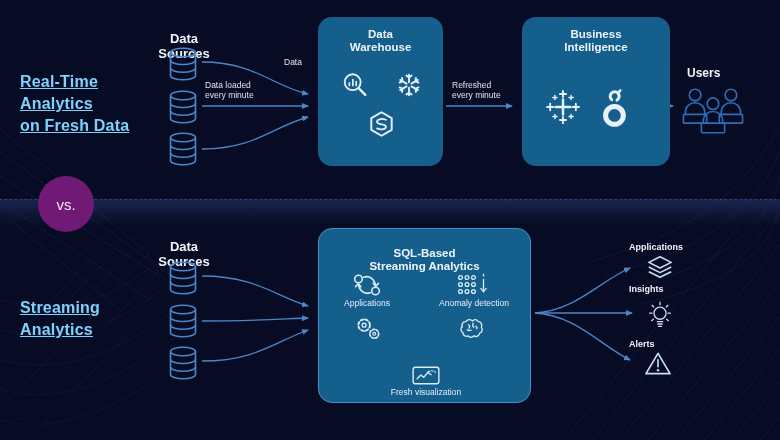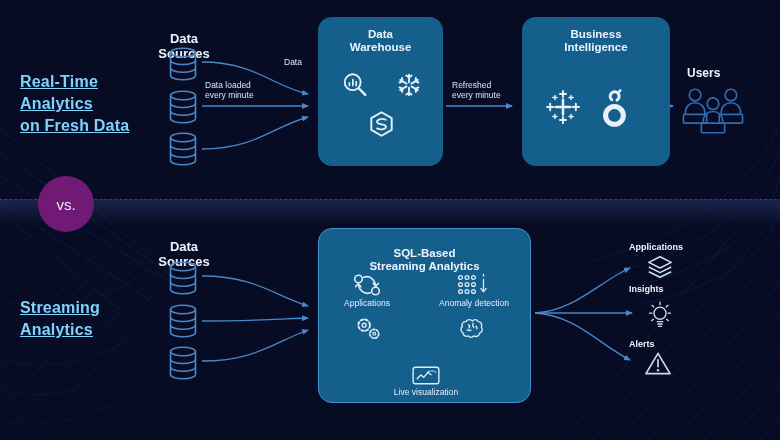--- a/index.html
+++ b/index.html
@@ -307,21 +307,21 @@
     </svg>
 
     <svg class="abs" style="left:93px;top:137px" width="28" height="19" viewBox="0 0 30 20">
       <g fill="none" stroke="#dcebf8" stroke-linecap="round" stroke-linejoin="round">
         <rect x="1.2" y="1.2" width="27.6" height="17.6" rx="2.5" stroke-width="1.5"></rect>
         <path d="M5.5 13.5 L9.5 9.5 L12.5 12 L17 6.8 L20.5 9.2" stroke-width="1.4"></path>
         <path d="M17.5 6 C20.5 4.4 23.5 5 25.3 6.6" stroke-width="1.1" stroke-dasharray="1.8 1.6"></path>
         <circle cx="17" cy="6.8" r="1" fill="#dcebf8" stroke="none"></circle>
       </g>
     </svg>
-    <div class="abs feature-label" style="left:57px;top:158px;width:100px">Live visualization</div>
+    <div class="abs feature-label" style="left:57px;top:158px;width:100px">Fresh visualization</div>
   </div>
 
   <div class="abs output-label" style="left:629px;top:242px;width:60px">Applications</div>
   <svg class="abs" style="left:646px;top:255px" width="28" height="25" viewBox="0 0 30 26">
     <g fill="none" stroke="#c8ddf2" stroke-width="1.7" stroke-linejoin="round">
       <path d="M15 1.5 L27 7.5 L15 13.5 L3 7.5 Z"></path>
         <path d="M3 12.5 L15 18.5 L27 12.5"></path>
         <path d="M3 17.5 L15 23.5 L27 17.5"></path>
     </g>
   </svg>

